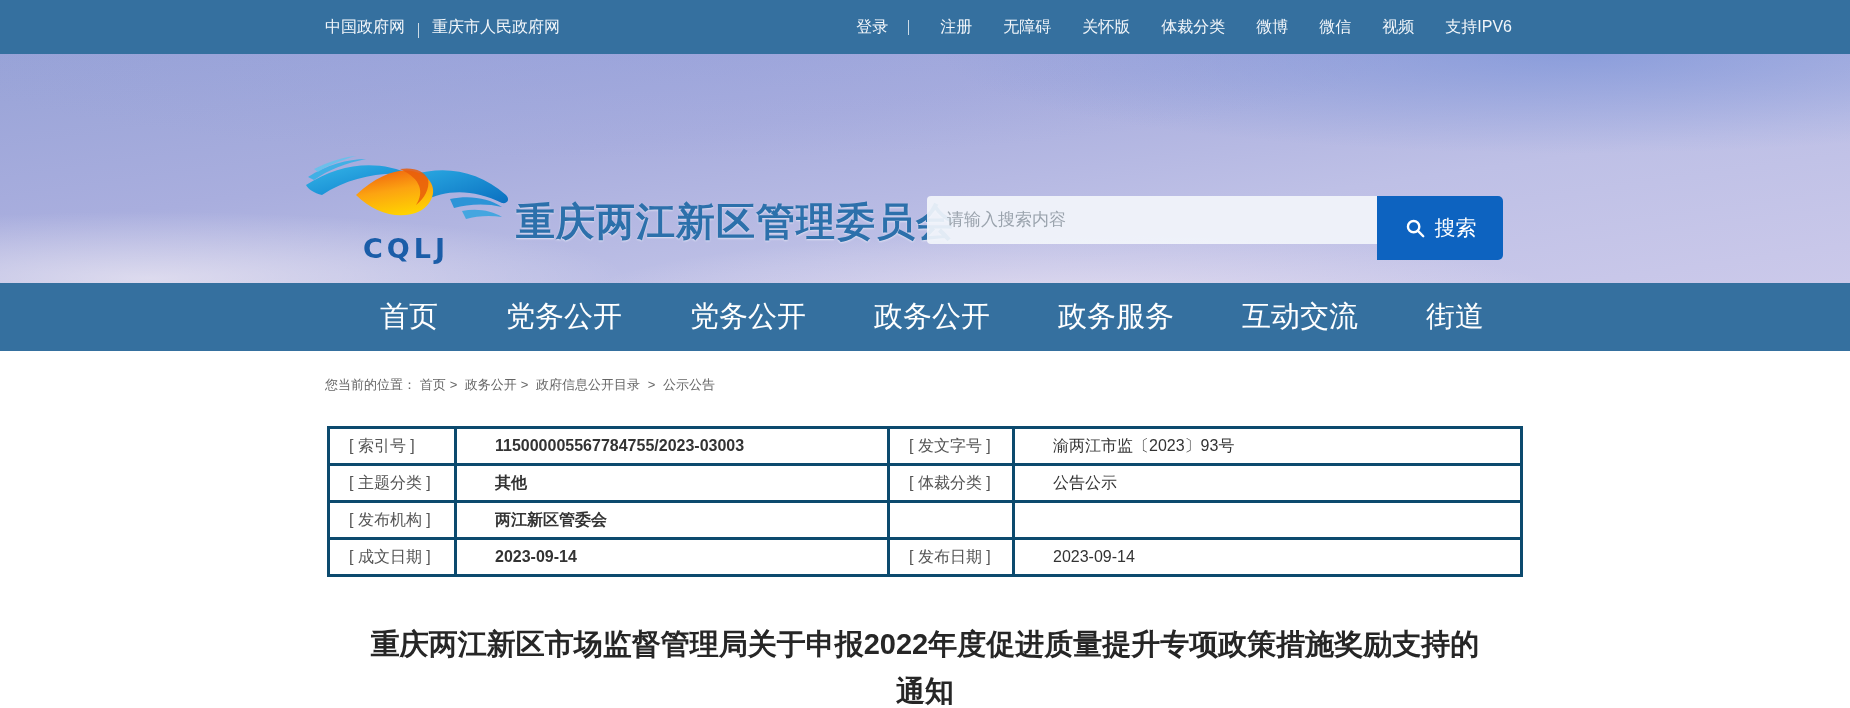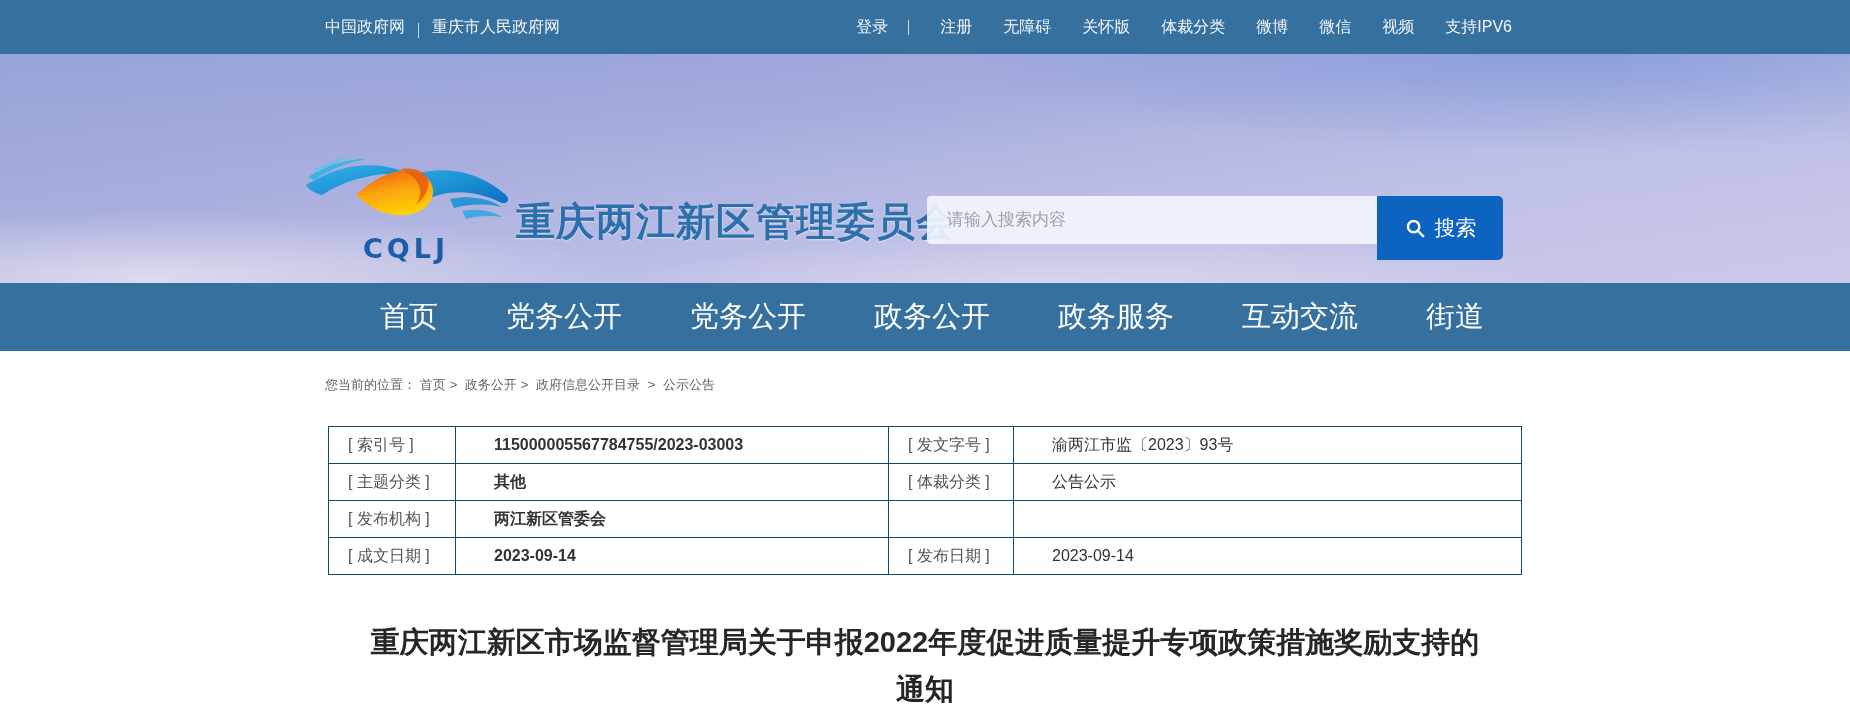--- a/index.html
+++ b/index.html
@@ -44,21 +44,21 @@
     padding-left:380px; }
   .nav-item { color:#fff; font-size:29px; margin-right:68px; cursor:pointer; white-space:nowrap; }
 
   
   .content { background:#fff; }
   .breadcrumb { width:1200px; margin:0 auto; padding-top:25px; font-size:13px; color:#666; }
   .breadcrumb .bc-link { color:#666; cursor:pointer; }
   .breadcrumb .bc-sep { margin:0 4px; color:#666; }
 
   table.meta { width:1122px; margin:32px auto 0; border-collapse:collapse; table-layout:fixed; }
-  table.meta td { border:1px solid #0c4a6e; height:37px; font-size:16px; vertical-align:middle; }
+  table.meta td { border:3px solid #0c4a6e; height:37px; font-size:16px; vertical-align:middle; }
   td.lbl { width:127px; color:#555; padding-left:19px; }
   td.val { color:#333; padding-left:38px; }
   td.val1 { width:433px;font-weight:bold; }
   td.lbl2 { width:125px; }
   td.val2 { width:508px; }
 
   .article-title { width:1135px; margin:44px auto 0; text-align:center; font-size:29px;
     font-weight:bold; color:#262626; line-height:1.62; }
 </style>
 </head>

